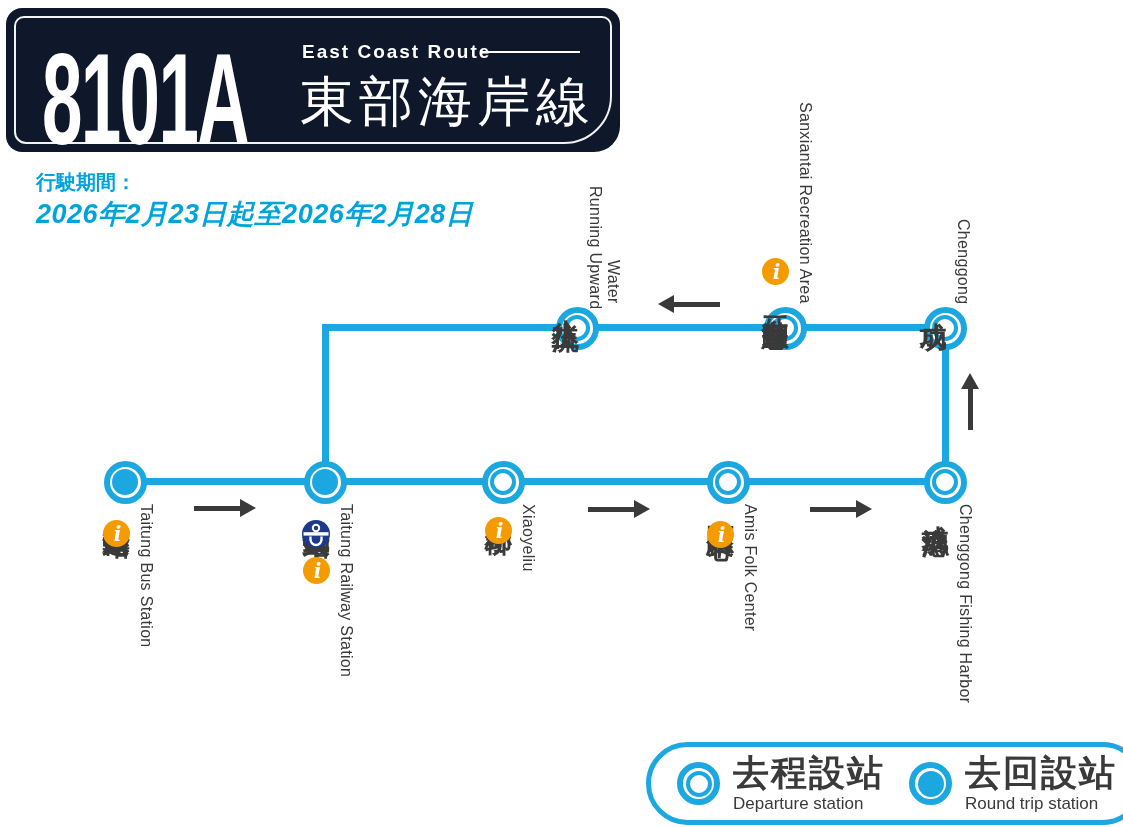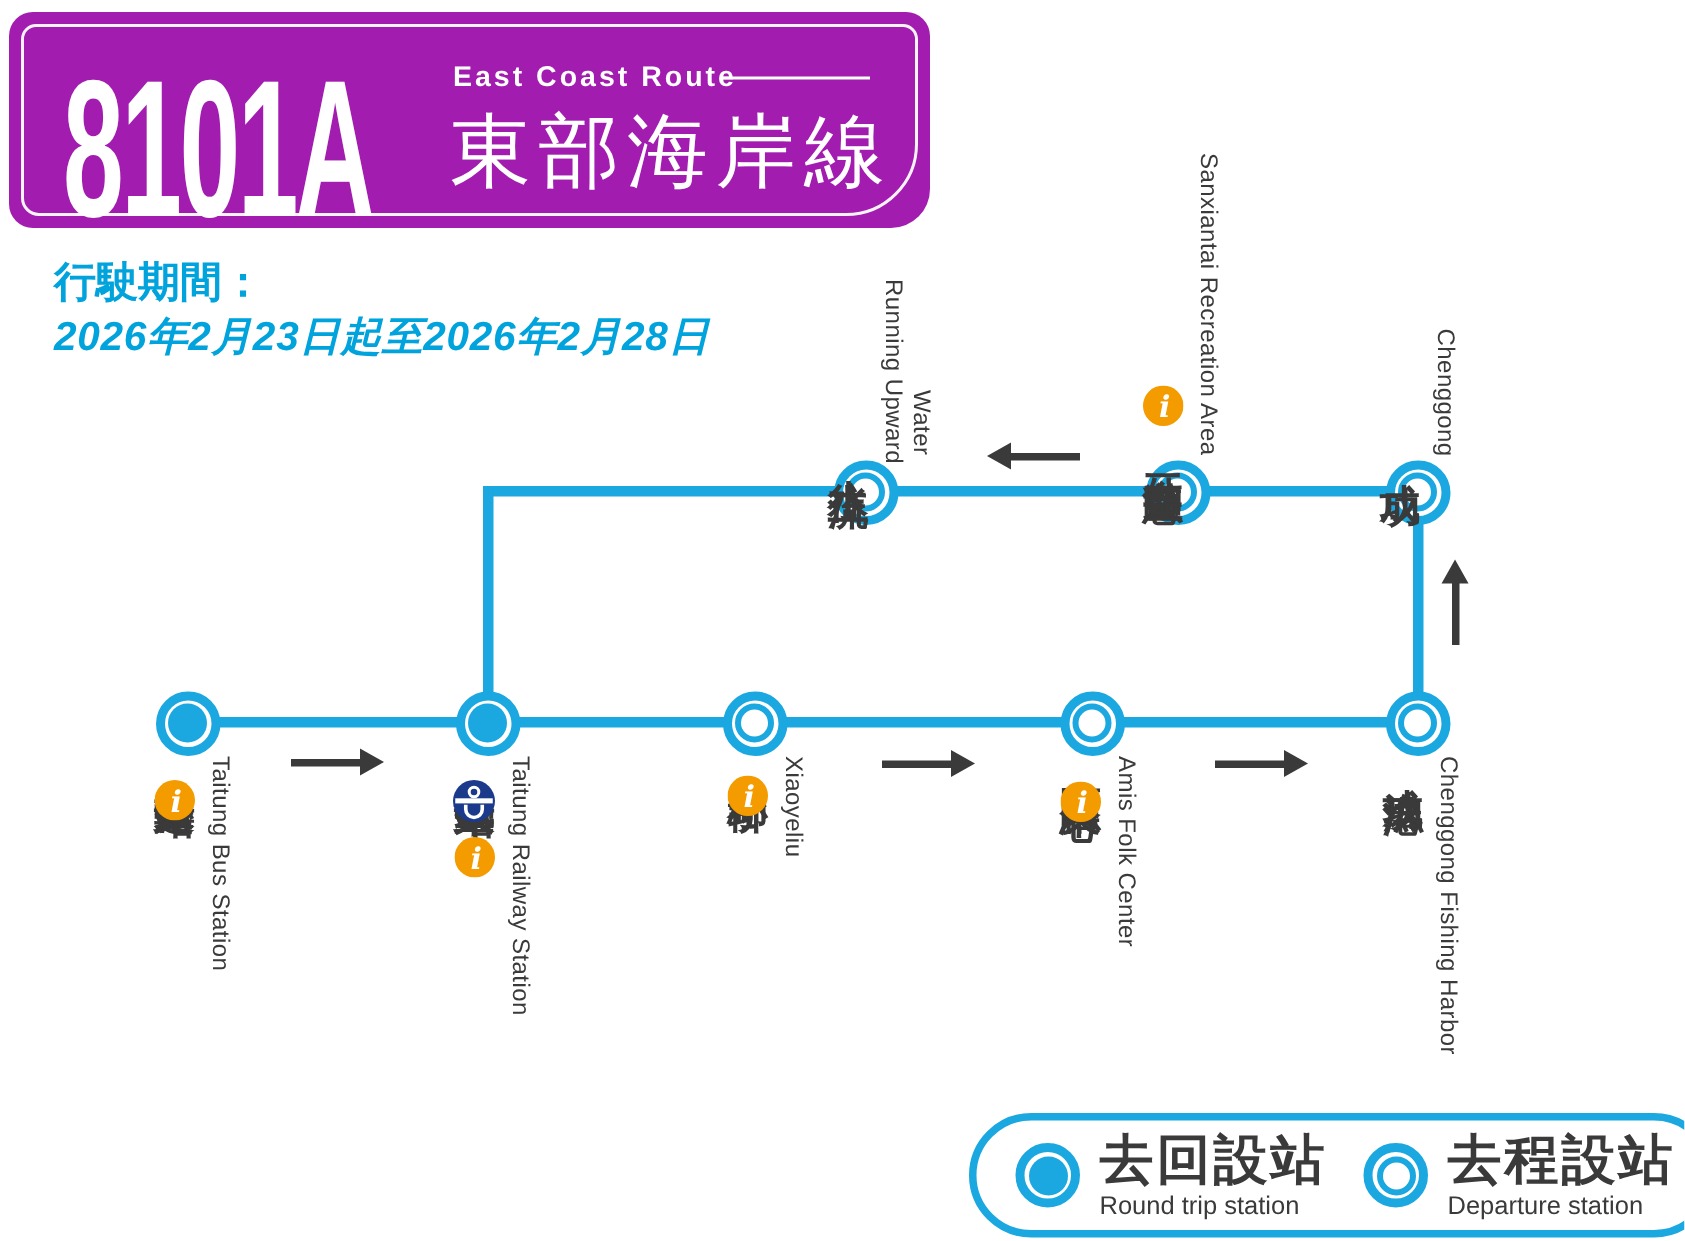--- a/index.html
+++ b/index.html
@@ -3,21 +3,21 @@
 <meta charset="utf-8">
 <style>
   html,body{margin:0;padding:0;background:#fff;}
   #stage{
     position:relative;width:1123px;height:827px;background:#ffffff;overflow:hidden;
     font-family:"Liberation Sans","DejaVu Sans",sans-serif;color:#3a3a3a;
   }
   
   .hdr{
     position:absolute;left:6px;top:8px;width:614px;height:144px;
-    background:#a21caf;border-radius:16px 16px 26px 16px;
+    background:#0f172a;border-radius:16px 16px 26px 16px;
   }
   .hdr-inner{
     position:absolute;inset:8px;border:2px solid rgba(255,255,255,.95);
     border-radius:10px 10px 48px 12px;pointer-events:none;
   }
   .route-no{
     position:absolute;left:36px;top:30px;color:#fff;font-weight:800;
     font-size:130px;line-height:0.95;letter-spacing:-3px;
     transform:scaleX(0.56);transform-origin:left top;white-space:nowrap;
   }
@@ -25,21 +25,21 @@
     position:absolute;left:296px;top:33px;color:#fff;font-size:19px;
     font-weight:700;letter-spacing:2px;white-space:nowrap;
   }
   .route-dash{position:absolute;left:474px;top:43px;width:100px;height:2px;background:#fff;}
   .route-zh{
     position:absolute;left:294px;top:64px;color:#fff;font-size:54px;
     font-weight:400;letter-spacing:5px;line-height:1.1;white-space:nowrap;
   }
   
   .period{position:absolute;left:36px;top:170px;color:#00a3dc;font-weight:800;}
-  .period-label{font-size:28px;line-height:1.25;}
+  .period-label{font-size:20px;line-height:1.25;}
   .period-dates{font-size:27px;line-height:1.25;margin-top:3px;letter-spacing:0.5px;white-space:nowrap;font-style:italic;}
   
   .rline{position:absolute;background:#1ba7e0;}
   
   .stc{position:absolute;width:31px;height:31px;border-radius:50%;background:#fff;border:6px solid #1ba7e0;box-sizing:content-box;z-index:3;}
   .stc::after{content:'';position:absolute;inset:2.5px;border-radius:50%;}
   .stc.open::after{border:4px solid #1ba7e0;inset:2.5px;background:#fff;}
   .stc.filled::after{background:#1ba7e0;}
   
   .arrow{position:absolute;z-index:2;}
@@ -213,28 +213,28 @@
 
   <div class="stlabel top" style="left:919px;top:192px;height:112px;">
     <div class="stcol">
       <span class="zh-v">成功</span>
     </div>
     <span class="en-v">Chenggong</span>
   </div>
 
   <div class="legend">
     <div class="leg-item">
+      <span class="leg-circ open"></span>
+      <div>
+        <div class="leg-zh">去程設站</div>
+        <div class="leg-en">Departure station</div>
+      </div>
+    </div>
+    <div class="leg-item">
       <span class="leg-circ filled"></span>
       <div>
         <div class="leg-zh">去回設站</div>
         <div class="leg-en">Round trip station</div>
       </div>
     </div>
-    <div class="leg-item">
-      <span class="leg-circ open"></span>
-      <div>
-        <div class="leg-zh">去程設站</div>
-        <div class="leg-en">Departure station</div>
-      </div>
-    </div>
   </div>
 
 </div>
 
 </body></html>

